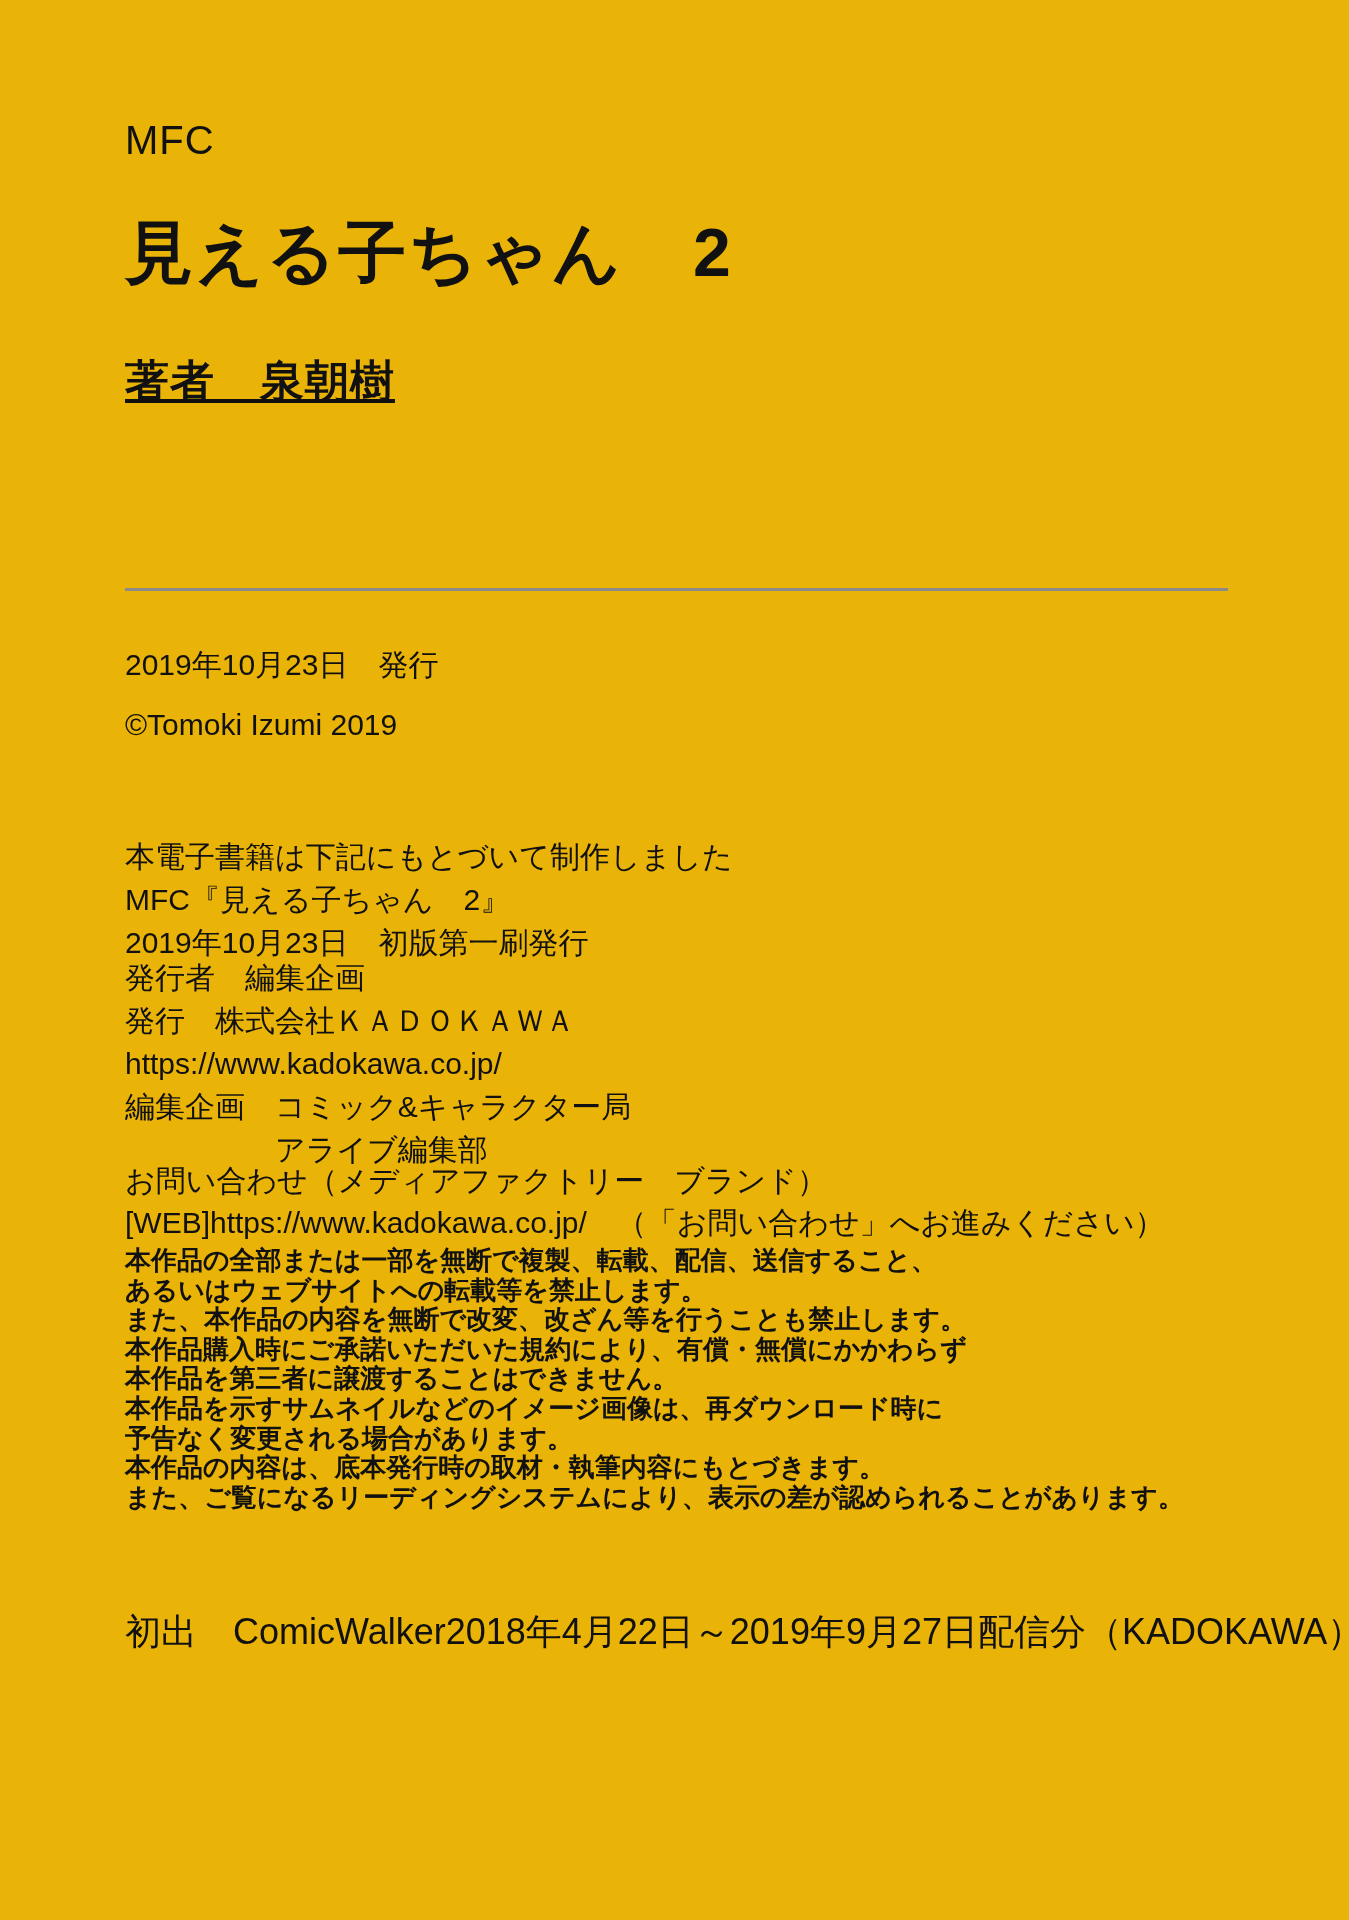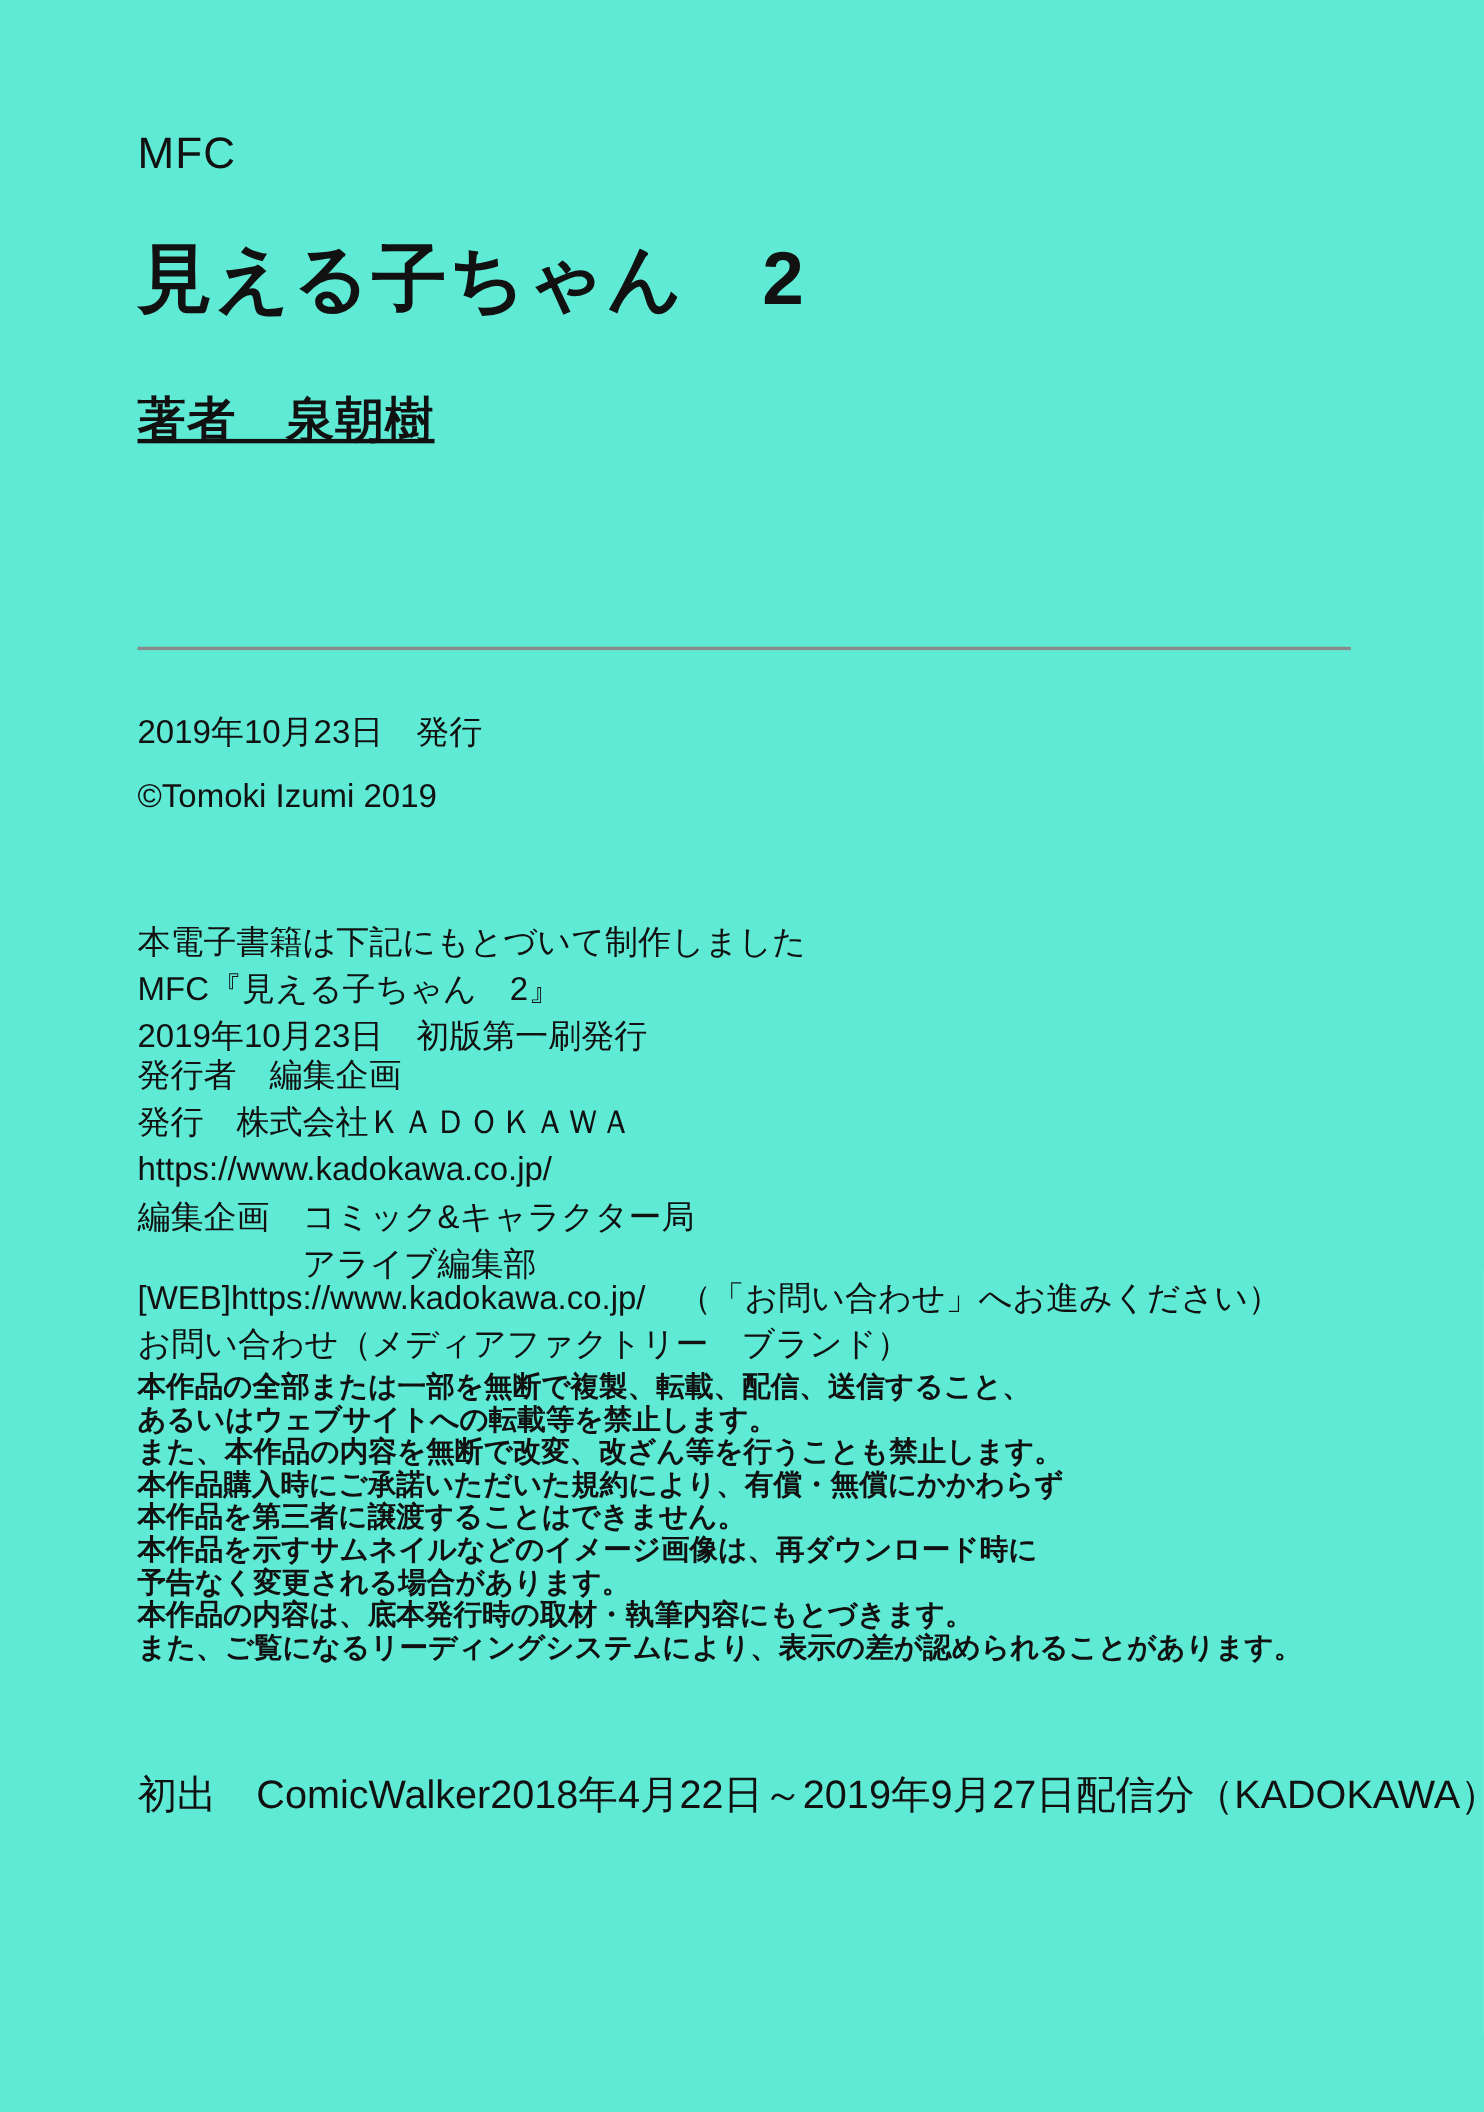--- a/index.html
+++ b/index.html
@@ -4,21 +4,21 @@
 <style>
   html, body {
     margin: 0;
     padding: 0;
     background: #ffffff;
   }
   .page {
     position: relative;
     width: 1349px;
     height: 1920px;
-    background: #5eead4;
+    background: #eab308;
     font-family: "Liberation Sans", "DejaVu Sans", sans-serif;
     color: #111111;
     overflow: hidden;
   }
   .abs { position: absolute; left: 125px; white-space: pre; }
 
   .mfc        { top: 118px;  font-size: 40px; font-weight: 400; letter-spacing: 1px; }
   .title      { top: 208px;  font-size: 68px; font-weight: 700; letter-spacing: 2px; }
   .author     { top: 352px;  font-size: 44px; font-weight: 700; letter-spacing: 1px; text-decoration: underline; }
 
@@ -77,22 +77,22 @@
 
   <div class="block publisher">
     <div class="line">発行者　編集企画</div>
     <div class="line">発行　株式会社ＫＡＤＯＫＡＷＡ</div>
     <div class="line">https://www.kadokawa.co.jp/</div>
     <div class="line">編集企画　コミック&amp;キャラクター局</div>
     <div class="line indent">アライブ編集部</div>
   </div>
 
   <div class="block contact">
+    <div class="line">お問い合わせ（メディアファクトリー　ブランド）</div>
     <div class="line">[WEB]https://www.kadokawa.co.jp/　（「お問い合わせ」へお進みください）</div>
-    <div class="line">お問い合わせ（メディアファクトリー　ブランド）</div>
   </div>
 
   <div class="block legal">
     <div class="line">本作品の全部または一部を無断で複製、転載、配信、送信すること、</div>
     <div class="line">あるいはウェブサイトへの転載等を禁止します。</div>
     <div class="line">また、本作品の内容を無断で改変、改ざん等を行うことも禁止します。</div>
     <div class="line">本作品購入時にご承諾いただいた規約により、有償・無償にかかわらず</div>
     <div class="line">本作品を第三者に譲渡することはできません。</div>
     <div class="line">本作品を示すサムネイルなどのイメージ画像は、再ダウンロード時に</div>
     <div class="line">予告なく変更される場合があります。</div>

